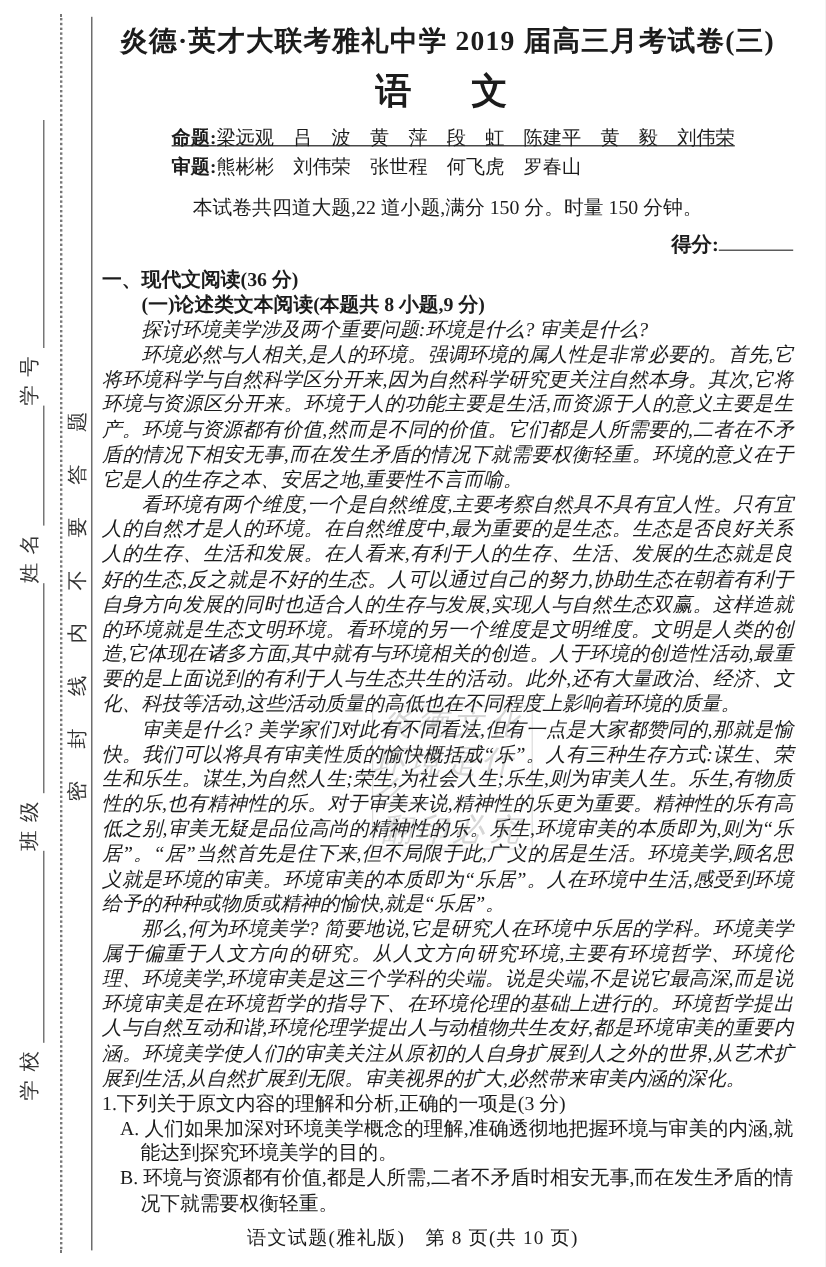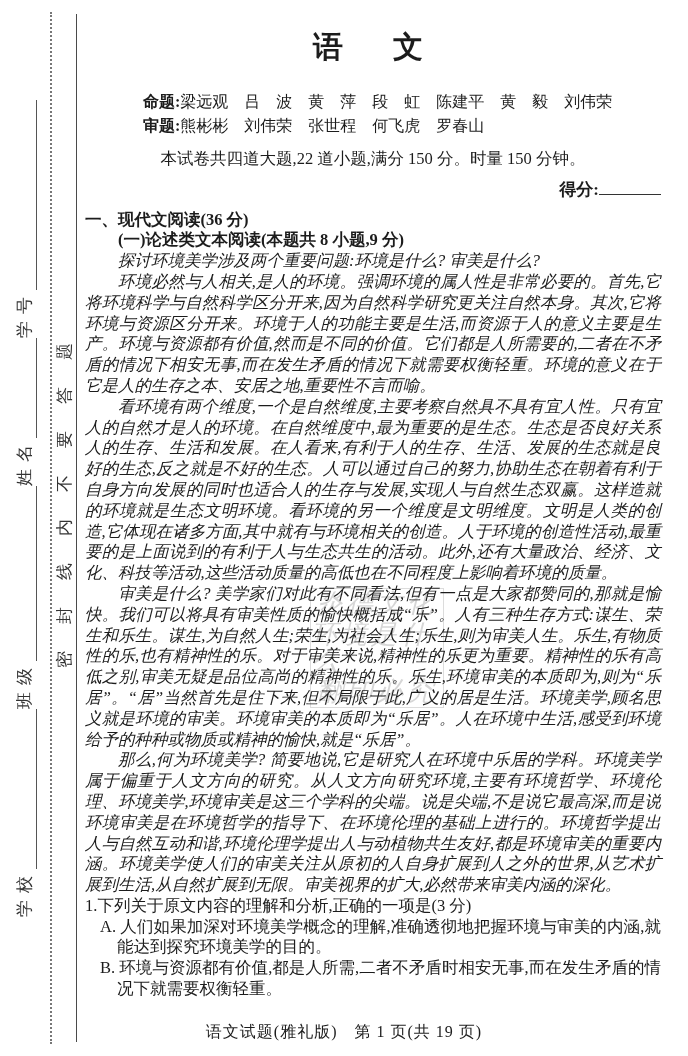--- a/index.html
+++ b/index.html
@@ -33,21 +33,21 @@
     color:#d6d6d6;font-size:26px;font-style:italic;letter-spacing:4px;line-height:1;
   }
   
   .main{
     position:absolute;left:85px;top:20px;width:576px;z-index:3;
     font-size:16.5px;line-height:20.8px;text-align:justify;
   }
   .title{font-size:23px;font-weight:bold;text-align:center;white-space:nowrap;letter-spacing:1px;line-height:1.3;}
   .subject{font-size:30px;font-weight:bold;text-align:center;margin-top:9px;letter-spacing:10px;line-height:1.2;}
   .staff{padding-left:58px;font-size:16px;line-height:24px;}
-  .staff-first{margin-top:25px;}
+  .staff-first{margin-top:9px;text-decoration:underline;}
   .bold{font-weight:bold;}
   .exam-info{text-align:center;margin-top:11px;font-size:16.5px;}
   .score-line{text-align:right;margin-top:9px;font-size:17px;}
   .score-underline{display:inline-block;width:62px;height:15px;border-bottom:1.5px solid #333;}
   .sec-h{font-weight:bold;margin-top:9px;}
   .sub-h{font-weight:bold;padding-left:33px;}
   .instr{padding-left:33px;}
   .kai{font-style:italic;}
   p.para{margin:0;text-indent:33px;}
   .attribution{text-align:right;}
@@ -77,20 +77,21 @@
 
   <div class="seal-rot">密封线内不要答题</div>
 
   <div class="watermark">
     <div>炎德文化</div>
     <div>环境是什么</div>
     <div>翻印必究</div>
   </div>
 
   <div class="main">
+    <div class="title">炎德·英才大联考雅礼中学 2019 届高三月考试卷(三)</div>
     <div class="subject">语　文</div>
 
     <div class="staff staff-first">
       <span class="bold">命题:</span><span>梁远观　吕　波　黄　萍　段　虹　陈建平　黄　毅　刘伟荣</span>
     </div>
     <div class="staff">
       <span class="bold">审题:</span><span>熊彬彬　刘伟荣　张世程　何飞虎　罗春山</span>
     </div>
 
     <div class="exam-info">本试卷共四道大题,22 道小题,满分 150 分。时量 150 分钟。</div>
@@ -113,15 +114,15 @@
     <div class="q-option">
       <span>A.</span>
       <span>人们如果加深对环境美学概念的理解,准确透彻地把握环境与审美的内涵,就能达到探究环境美学的目的。</span>
     </div>
     <div class="q-option">
       <span>B.</span>
       <span>环境与资源都有价值,都是人所需,二者不矛盾时相安无事,而在发生矛盾的情况下就需要权衡轻重。</span>
     </div>
   </div>
 
-  <div class="footer">语文试题(雅礼版)　第 1 页(共 19 页)</div>
+  <div class="footer">语文试题(雅礼版)　第 8 页(共 10 页)</div>
 
 </div>
 
 </body></html>

